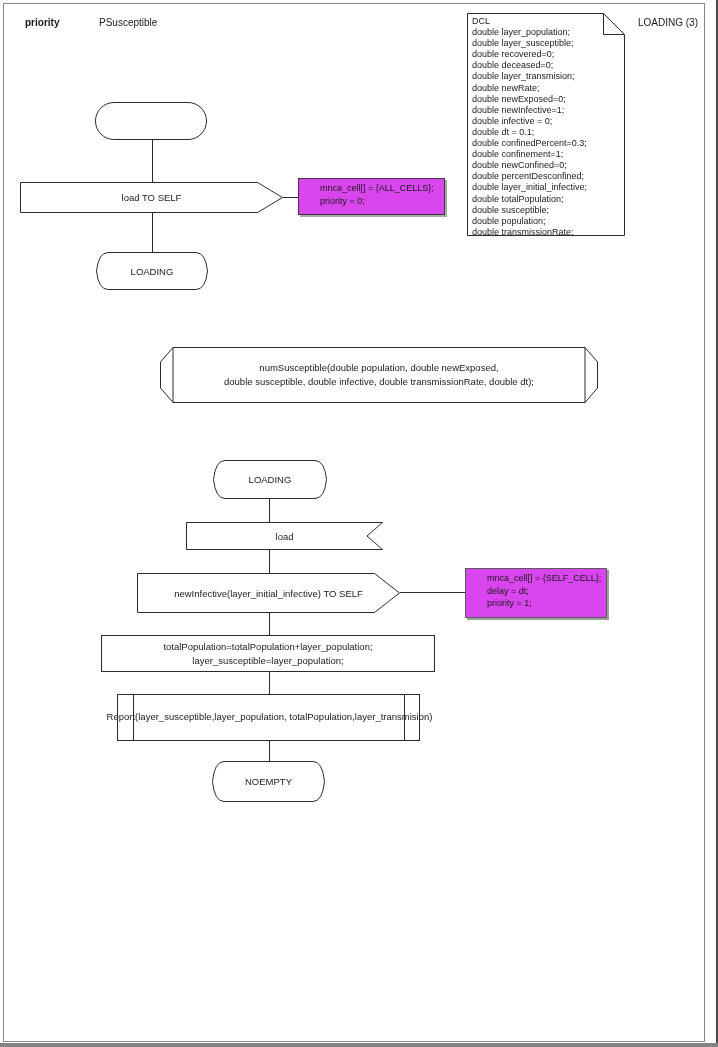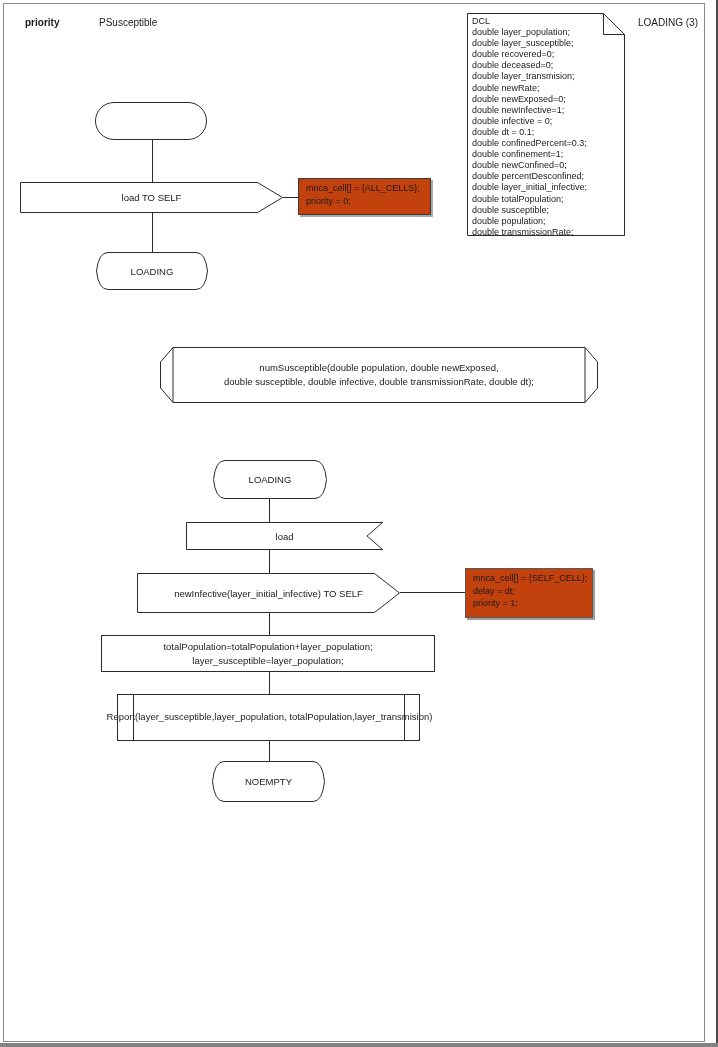--- a/index.html
+++ b/index.html
@@ -22,23 +22,23 @@
   .shape-stroke{fill:#ffffff;stroke:#2b2b2b;stroke-width:1;}
   .shape-line{fill:none;stroke:#2b2b2b;stroke-width:1;}
   .label{
     position:absolute;left:0;right:0;top:0;bottom:0;
     display:flex;align-items:center;justify-content:center;
     font-size:9.5px;white-space:nowrap;z-index:2;
   }
   .conn{background:#2b2b2b;z-index:1;}
   .stadium{border:1px solid #2b2b2b;border-radius:19px;background:#fff;}
   .notebox{
-    border:1px solid #3a3a3a;background:#c2410c;
+    border:1px solid #3a3a3a;background:#d946ef;
     box-shadow:2px 2px 0 #a9a9a9;
-    font-size:9px;line-height:12.5px;padding:3px 0 0 7px;white-space:nowrap;
+    font-size:9px;line-height:12.5px;padding:3px 0 0 21px;white-space:nowrap;
   }
   .dcl-text{
     position:absolute;left:5px;top:3px;right:2px;
     font-size:9px;line-height:11.1px;white-space:nowrap;z-index:2;
   }
   .twoline{
     position:absolute;left:0;right:0;
     text-align:center;font-size:9.5px;line-height:13.5px;white-space:nowrap;z-index:2;
   }
   .report-bar{position:absolute;top:0;bottom:0;width:1px;background:#2b2b2b;}

